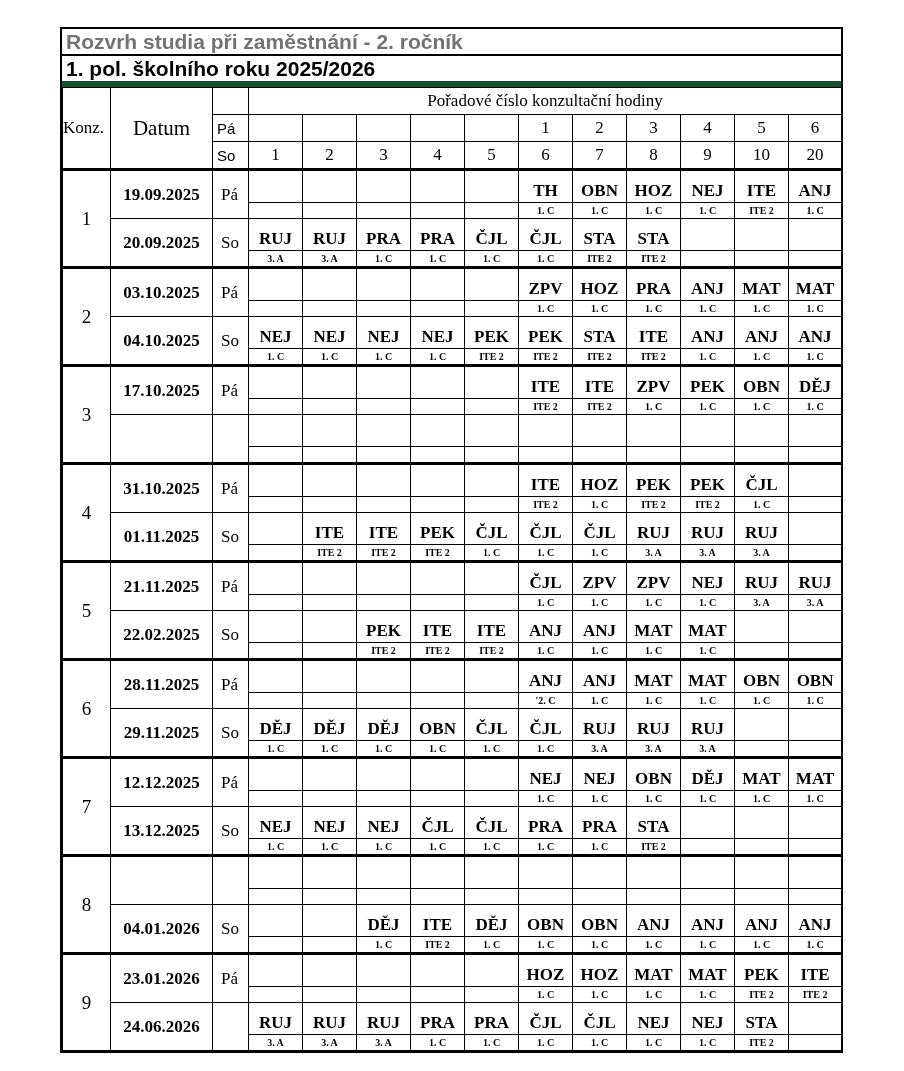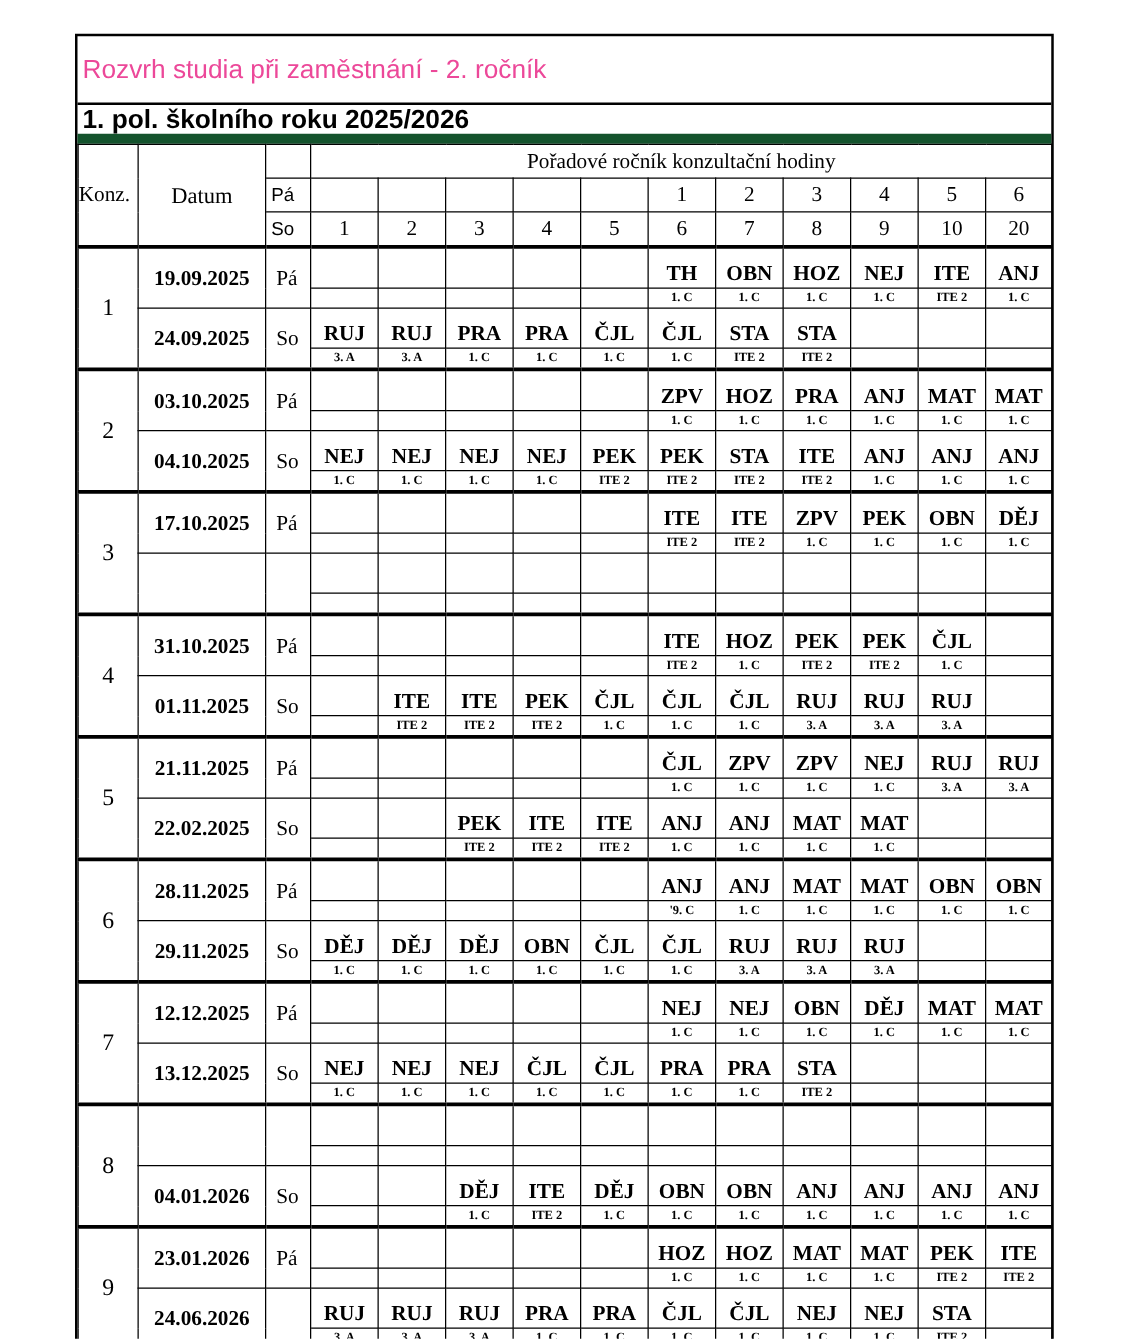--- a/index.html
+++ b/index.html
@@ -2,46 +2,46 @@
 <html><head>
 <meta charset="utf-8">
 <style>
   html, body { margin: 0; padding: 0; background: #ffffff; }
   body { width: 904px; height: 1071px; position: relative; overflow: hidden; }
   .sheet {
     position: absolute; left: 60px; top: 27px; width: 783px;
     border: 2px solid #000; box-sizing: border-box;
   }
   .title-row {
-    height: 55px; border-bottom: 2px solid #000; box-sizing: border-box;
-    font-family: "Liberation Sans", sans-serif; font-weight: normal; font-size: 21px;
-    display: flex; align-items: center; padding-left: 4px; color: #ec4899;
+    height: 27px; border-bottom: 2px solid #000; box-sizing: border-box;
+    font-family: "Liberation Sans", sans-serif; font-weight: bold; font-size: 21px;
+    display: flex; align-items: center; padding-left: 4px; color: #737373;
   }
   .subtitle-row {
-    height: 31px; border-bottom: 8px solid #14532d; box-sizing: border-box;
+    height: 31px; border-bottom: 6px solid #14532d; box-sizing: border-box;
     font-family: "Liberation Sans", sans-serif; font-weight: bold; font-size: 21px;
     display: flex; align-items: center; padding-left: 4px; color: #000;
   }
   table.grid {
     border-collapse: collapse; table-layout: fixed; width: 779px;
     font-family: "Liberation Serif", serif; color: #000;
   }
   table.grid td {
     border: 1px solid #000; padding: 0; text-align: center; vertical-align: middle;
     overflow: hidden; white-space: nowrap;
   }
   col.c-konz { width: 48px; }
   col.c-date { width: 102px; }
   col.c-day { width: 36px; }
   col.c-slot { width: 54px; }
   col.c-slot-last { width: 53px; }
   .hdr-title { font-size: 17px; height: 26px; }
   .hdr-cell { font-size: 17px; height: 26px; }
   .hdr-konz { font-size: 17px; text-align: left !important; margin-top: 14px; }
-  .hdr-datum { font-size: 18px; }
+  .hdr-datum { font-size: 21px; }
   .day-hdr { font-family: "Liberation Sans", sans-serif; font-size: 15px; text-align: left !important; padding-left: 4px !important; }
   tr.block-sep td { border-top: 3px solid #000; }
   td.thick-left { border-left: 2px solid #000; }
   .konz-num { font-size: 19px; }
   .date { font-size: 17px; font-weight: bold; margin-left: 43px; }
   .day { font-size: 17px; text-align: left !important; padding-left: 8px !important; }
   .subj { font-size: 17px; font-weight: bold; height: 30px; vertical-align: bottom !important; padding-bottom: 1px !important; }
   .room { font-size: 10px; font-weight: bold; height: 15px; line-height: 13px; }
 </style>
 </head>
@@ -65,21 +65,21 @@
         <col class="c-slot">
         <col class="c-slot">
         <col class="c-slot">
       <col class="c-slot-last">
     </colgroup>
     <tbody id="tbody">
       <tr>
         <td rowspan="3" class="hdr-konz">Konz.</td>
         <td rowspan="3" class="hdr-datum thick-left">Datum</td>
         <td class="thick-left"></td>
-        <td colspan="11" class="hdr-title thick-left">Pořadové ročník konzultační hodiny</td>
+        <td colspan="11" class="hdr-title thick-left">Pořadové číslo konzultační hodiny</td>
       </tr>
       <tr id="fri-hdr-row">
         <td class="day-hdr thick-left">Pá</td>
       <td class="hdr-cell thick-left"></td>
           <td class="hdr-cell"></td>
           <td class="hdr-cell"></td>
           <td class="hdr-cell"></td>
           <td class="hdr-cell"></td>
           <td class="hdr-cell">1</td>
           <td class="hdr-cell">2</td>
@@ -125,21 +125,21 @@
           <td class="room"></td>
           <td class="room"></td>
           <td class="room">1. C</td>
           <td class="room">1. C</td>
           <td class="room">1. C</td>
           <td class="room">1. C</td>
           <td class="room">ITE 2</td>
           <td class="room">1. C</td>
         </tr>
         <tr>
-          <td rowspan="2" class="date thick-left">24.09.2025</td>
+          <td rowspan="2" class="date thick-left">20.09.2025</td>
           <td rowspan="2" class="day thick-left">So</td>
           <td class="subj thick-left">RUJ</td>
           <td class="subj">RUJ</td>
           <td class="subj">PRA</td>
           <td class="subj">PRA</td>
           <td class="subj">ČJL</td>
           <td class="subj">ČJL</td>
           <td class="subj">STA</td>
           <td class="subj">STA</td>
           <td class="subj"></td>
@@ -402,21 +402,21 @@
           <td class="subj">MAT</td>
           <td class="subj">OBN</td>
           <td class="subj">OBN</td>
         </tr>
         <tr>
           <td class="room thick-left"></td>
           <td class="room"></td>
           <td class="room"></td>
           <td class="room"></td>
           <td class="room"></td>
-          <td class="room">'9. C</td>
+          <td class="room">'2. C</td>
           <td class="room">1. C</td>
           <td class="room">1. C</td>
           <td class="room">1. C</td>
           <td class="room">1. C</td>
           <td class="room">1. C</td>
         </tr>
         <tr>
           <td rowspan="2" class="date thick-left">29.11.2025</td>
           <td rowspan="2" class="day thick-left">So</td>
           <td class="subj thick-left">DĚJ</td>

